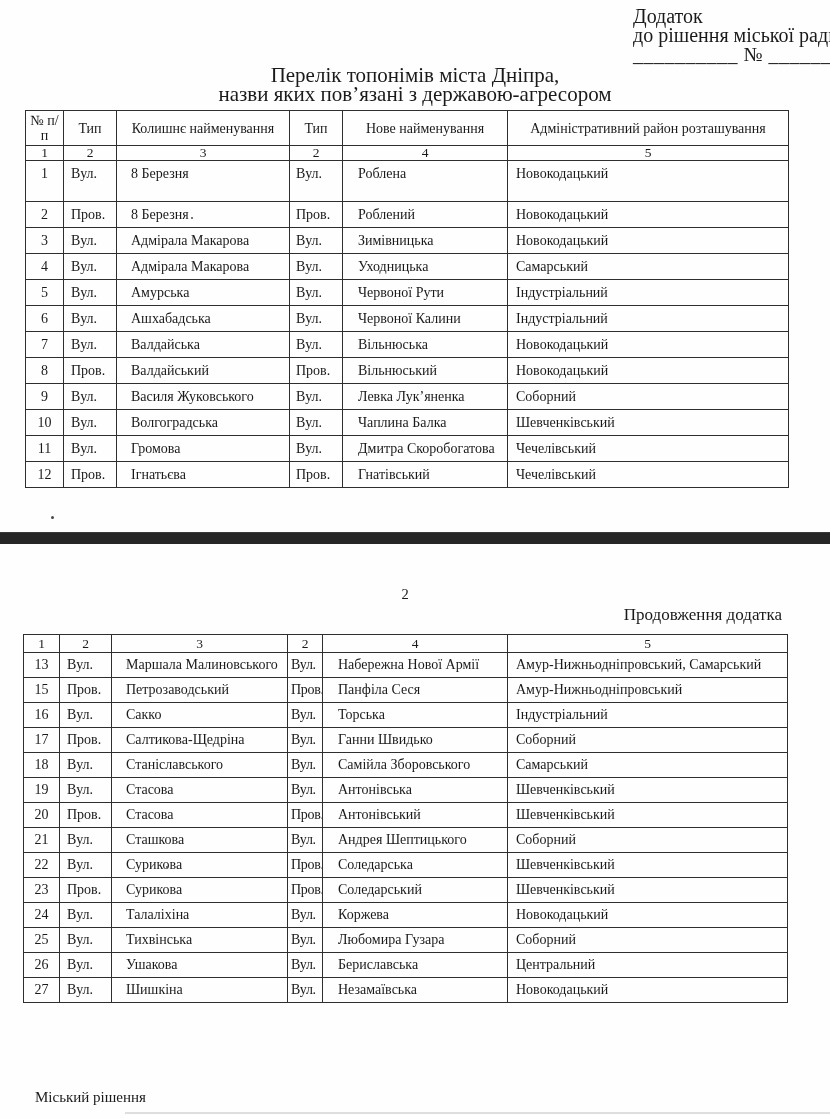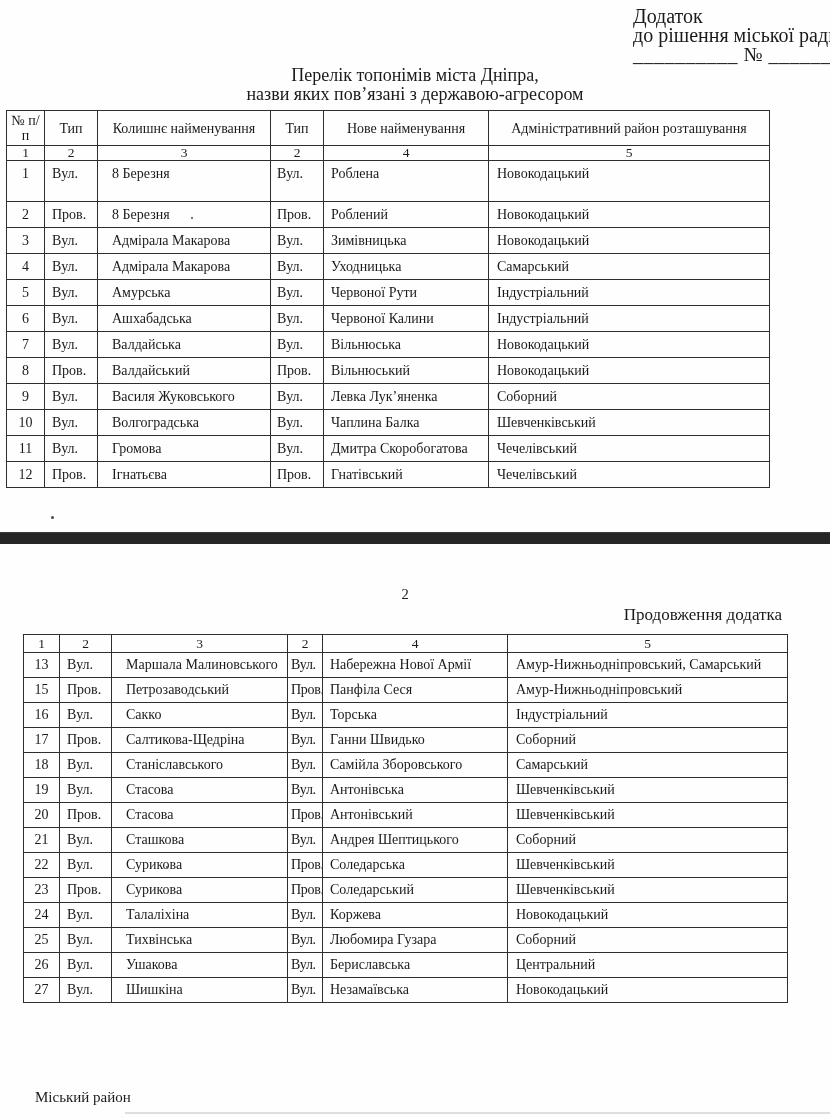--- a/index.html
+++ b/index.html
@@ -25,30 +25,30 @@
     white-space: nowrap;
   }
   .annex .blankline { letter-spacing: 0.5px; }
   
   .doc-title {
     position: absolute;
     left: 0;
     top: 66px;
     width: 830px;
     text-align: center;
-    font-size: 18px;
+    font-size: 21px;
     line-height: 19px;
   }
   
   table {
     position: absolute;
     border-collapse: collapse;
     table-layout: fixed;
   }
-  .t1 { left: 6px; top: 110px; width: 763px; border-radius: 24px; }
+  .t1 { left: 25px; top: 110px; width: 763px; border-radius: 24px; }
   .t2 { left: 23px; top: 634px; width: 764px; }
   th, td {
     border: 1px solid #2e2e2e;
     font-weight: normal;
     font-size: 14px;
     padding: 0;
     vertical-align: middle;
     overflow: hidden;
   }
   .hdr-row th {
@@ -68,21 +68,21 @@
   .t1 tbody tr:first-child td {
     height: 35px;
     vertical-align: top;
     padding-top: 5px;
   }
   .t2 tbody td { height: 24px; }
   td.c0 { text-align: center; }
   td.c1 { padding-left: 7px; }
   td.c2 { padding-left: 14px; }
   td.c3 { padding-left: 6px; }
-  td.c4 { padding-left: 7px; margin-top: 20px; }
+  td.c4 { padding-left: 15px; margin-top: 20px; }
   td.c5 { padding-left: 8px; }
   .t2 td.c3 { padding-left: 3px; letter-spacing: -0.3px; }
   
   .separator {
     position: absolute;
     left: 0;
     top: 532px;
     width: 830px;
     height: 12px;
     background: #262626;
@@ -419,17 +419,17 @@
           <td class="c2">Шишкіна</td>
           <td class="c3">Вул.</td>
           <td class="c4">Незамаївська</td>
           <td class="c5">Новокодацький</td>
         </tr>
       </tbody>
   </table>
 
   <div class="speck speck-3"></div>
 
-  <div class="footer-left">Міський район</div>
+  <div class="footer-left">Міський рішення</div>
   <div class="footer-right">Борис ФІЛАТОВ</div>
   <div class="bottom-line"></div>
 
 </div>
 
 </body></html>

